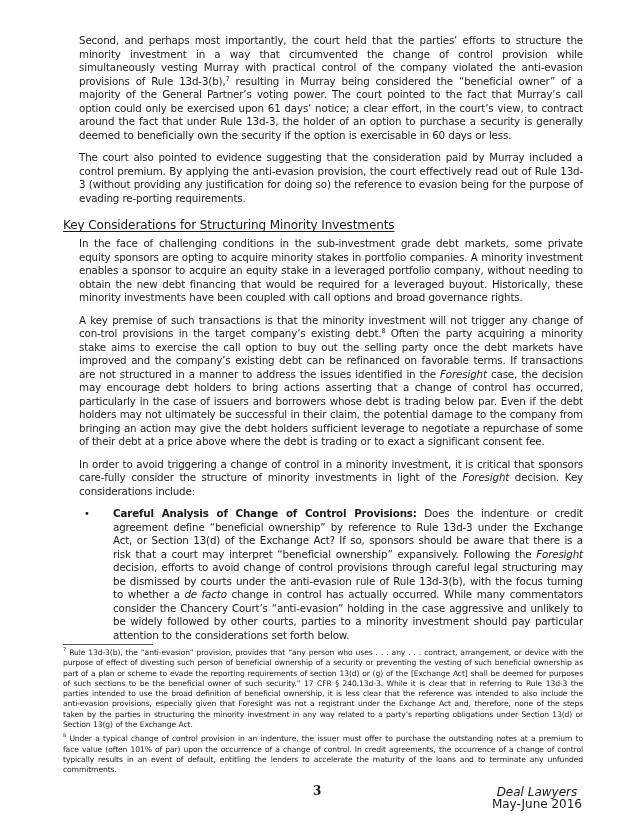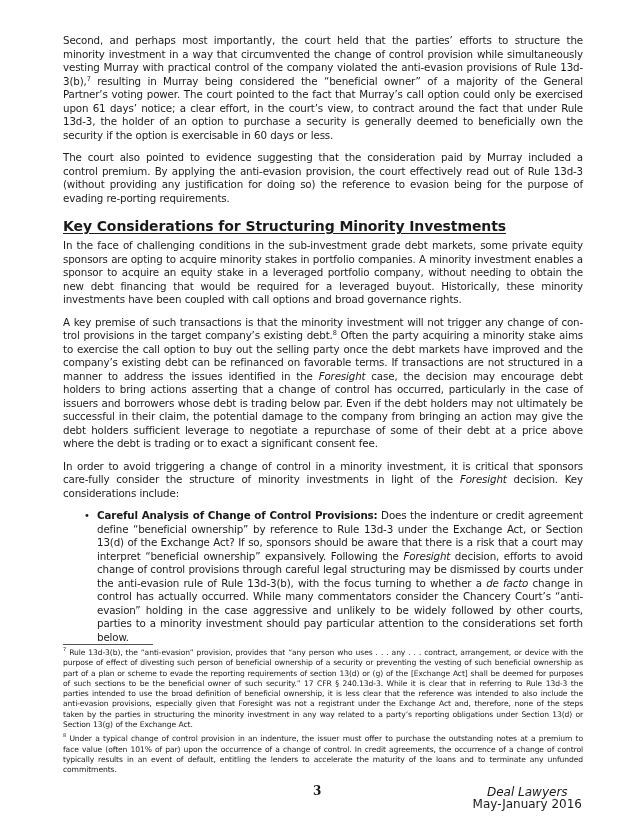--- a/index.html
+++ b/index.html
@@ -1,23 +1,23 @@
 <!DOCTYPE html>
 <html><head>
 <meta charset="utf-8">
 <style>
   html, body { margin: 0; padding: 0; background: #ffffff; }
   body { width: 640px; height: 828px; position: relative; overflow: hidden;
          font-family: "DejaVu Sans", "Liberation Sans", sans-serif; color: #1a1a1a; }
   .page { position: absolute; left: 63px; top: 34px; width: 520px; }
-  p { margin: 0 0 9px 0; font-size: 10.3px; line-height: 13.5px; text-align: justify;
+  p { margin: 0 0 9px 16px; font-size: 10.3px; line-height: 13.5px; text-align: justify;
       letter-spacing: -0.15px; word-spacing: 0.2px; }
   sup { font-size: 6.5px; line-height: 0; vertical-align: super; }
-  .heading { font-family: "DejaVu Sans", "Liberation Sans", sans-serif; font-weight: bold;
-             font-size: 14px; text-decoration: underline; text-underline-offset: 2px;
+  .heading { font-family: "DejaVu Sans", "Liberation Sans", sans-serif; font-weight: normal;
+             font-size: 12px; text-decoration: underline; text-underline-offset: 2px;
              margin: 13px 0 5px 0; letter-spacing: -0.1px; }
   ul.bullets { list-style: none; margin: 0; padding: 0 0 0 21px; }
   ul.bullets li { position: relative; padding-left: 13px; }
   ul.bullets li .dot { position: absolute; left: 0; top: 0; font-size: 10px; line-height: 13.5px; }
   .bullet-title { font-weight: bold; }
   .rule { position: absolute; left: 63px; top: 644px; width: 90px; height: 0; border-top: 1px solid #555; }
   .footnotes { position: absolute; left: 63px; top: 648px; width: 520px; }
   .fn { font-size: 7.6px; line-height: 10.3px; text-align: justify; margin: 0 0 4px 0; letter-spacing: -0.1px; }
   .fn sup { font-size: 5px; }
   .footer-page { position: absolute; left: 313px; top: 784px; font-family: "DejaVu Serif", "Liberation Serif", serif;
@@ -54,14 +54,14 @@
 <div class="rule"></div>
 
 <div class="footnotes">
   <p class="fn"><sup>7</sup> <span>Rule 13d-3(b), the “anti-evasion” provision, provides that “any person who uses . . . any . . . contract, arrangement, or device with the purpose of effect of divesting such person of beneficial ownership of a security or preventing the vesting of such beneficial ownership as part of a plan or scheme to evade the reporting requirements of section 13(d) or (g) of the [Exchange Act] shall be deemed for purposes of such sections to be the beneficial owner of such security.” 17 CFR § 240.13d-3. While it is clear that in referring to Rule 13d-3 the parties intended to use the broad definition of beneficial ownership, it is less clear that the reference was intended to also include the anti-evasion provisions, especially given that Foresight was not a registrant under the Exchange Act and, therefore, none of the steps taken by the parties in structuring the minority investment in any way related to a party’s reporting obligations under Section 13(d) or Section 13(g) of the Exchange Act.</span></p>
   <p class="fn"><sup>8</sup> <span>Under a typical change of control provision in an indenture, the issuer must offer to purchase the outstanding notes at a premium to face value (often 101% of par) upon the occurrence of a change of control. In credit agreements, the occurrence of a change of control typically results in an event of default, entitling the lenders to accelerate the maturity of the loans and to terminate any unfunded commitments.</span></p>
 </div>
 
 <div class="footer-page">3</div>
 <div class="footer-pub">
   <div class="pub-name">Deal Lawyers</div>
-  <div>May-January 2016</div>
+  <div>May-June 2016</div>
 </div>
 
 </body></html>

